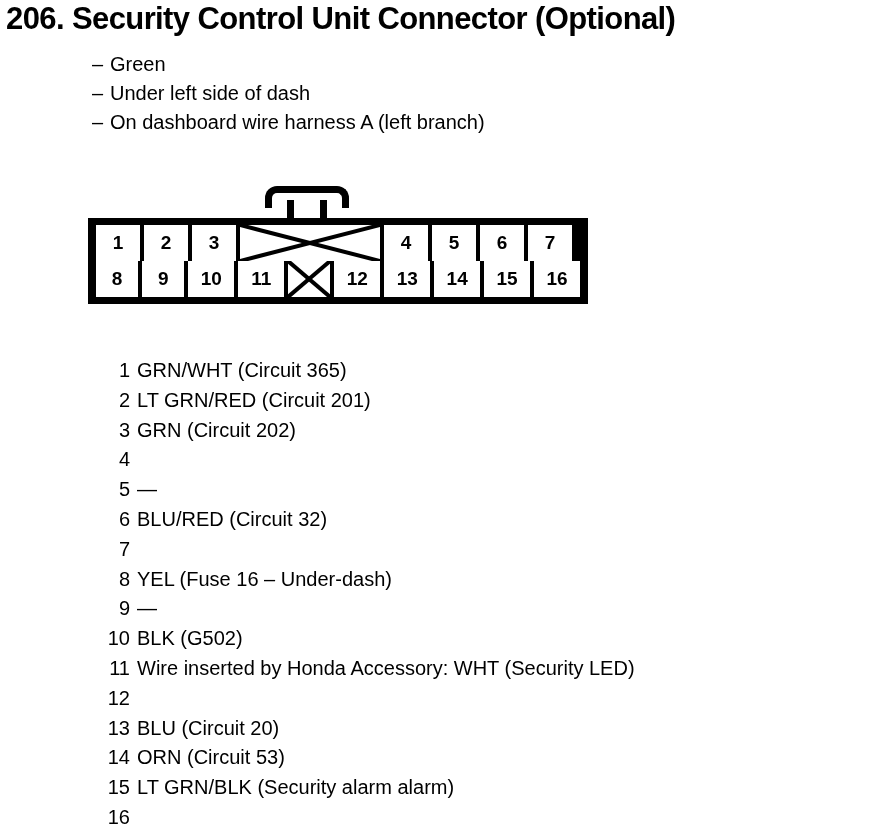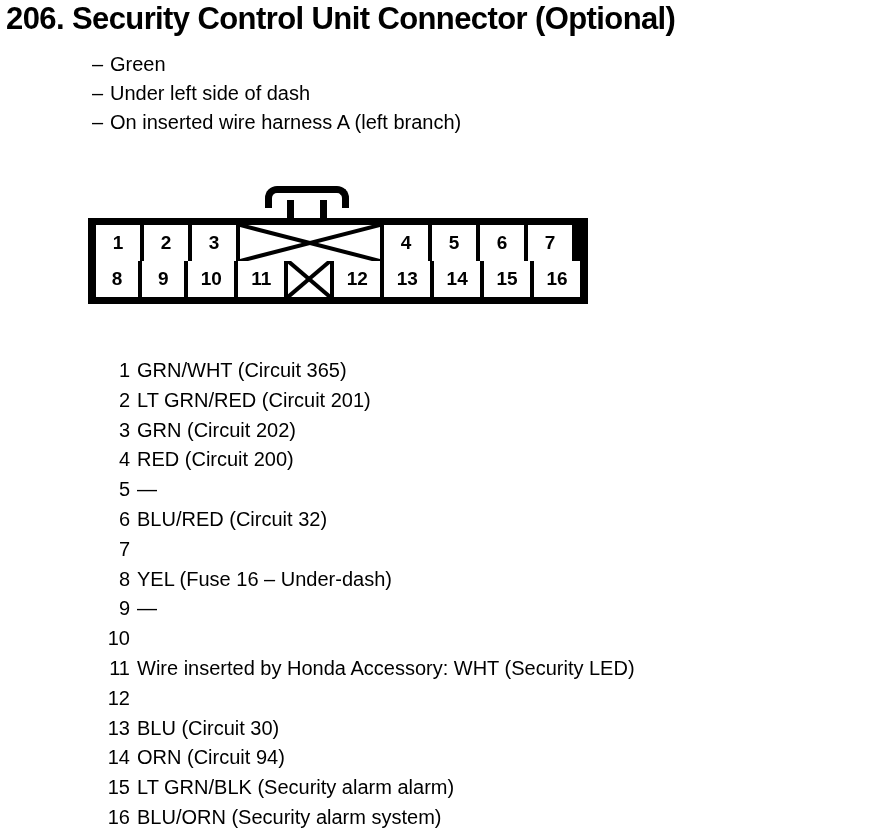--- a/index.html
+++ b/index.html
@@ -172,21 +172,21 @@
     <div class="desc-line">
       <span class="desc-dash">–</span>
       <span>Green</span>
     </div>
     <div class="desc-line">
       <span class="desc-dash">–</span>
       <span>Under left side of dash</span>
     </div>
     <div class="desc-line">
       <span class="desc-dash">–</span>
-      <span>On inserted wire harness A (left branch)</span>
+      <span>On dashboard wire harness A (left branch)</span>
     </div>
   </div>
 
 <div id="connector">
 
   <div id="latch">
     <div id="latch-neck"></div>
     <div id="latch-head"></div>
   </div>
 
@@ -235,21 +235,20 @@
     <div class="pin-line">
       <span class="pin-num">2</span>
       <span class="pin-desc">LT GRN/RED (Circuit 201)</span>
     </div>
     <div class="pin-line">
       <span class="pin-num">3</span>
       <span class="pin-desc">GRN (Circuit 202)</span>
     </div>
     <div class="pin-line">
       <span class="pin-num">4</span>
-      <span class="pin-desc">RED (Circuit 200)</span>
     </div>
     <div class="pin-line">
       <span class="pin-num">5</span>
       <span class="pin-desc">—</span>
     </div>
     <div class="pin-line">
       <span class="pin-num">6</span>
       <span class="pin-desc">BLU/RED (Circuit 32)</span>
     </div>
     <div class="pin-line">
@@ -258,37 +257,37 @@
     <div class="pin-line">
       <span class="pin-num">8</span>
       <span class="pin-desc">YEL (Fuse 16 – Under-dash)</span>
     </div>
     <div class="pin-line">
       <span class="pin-num">9</span>
       <span class="pin-desc">—</span>
     </div>
     <div class="pin-line">
       <span class="pin-num">10</span>
+      <span class="pin-desc">BLK (G502)</span>
     </div>
     <div class="pin-line">
       <span class="pin-num">11</span>
       <span class="pin-desc">Wire inserted by Honda Accessory: WHT (Security LED)</span>
     </div>
     <div class="pin-line">
       <span class="pin-num">12</span>
     </div>
     <div class="pin-line">
       <span class="pin-num">13</span>
-      <span class="pin-desc">BLU (Circuit 30)</span>
+      <span class="pin-desc">BLU (Circuit 20)</span>
     </div>
     <div class="pin-line">
       <span class="pin-num">14</span>
-      <span class="pin-desc">ORN (Circuit 94)</span>
+      <span class="pin-desc">ORN (Circuit 53)</span>
     </div>
     <div class="pin-line">
       <span class="pin-num">15</span>
       <span class="pin-desc">LT GRN/BLK (Security alarm alarm)</span>
     </div>
     <div class="pin-line">
       <span class="pin-num">16</span>
-      <span class="pin-desc">BLU/ORN (Security alarm system)</span>
     </div>
   </div>
 
 </body></html>

